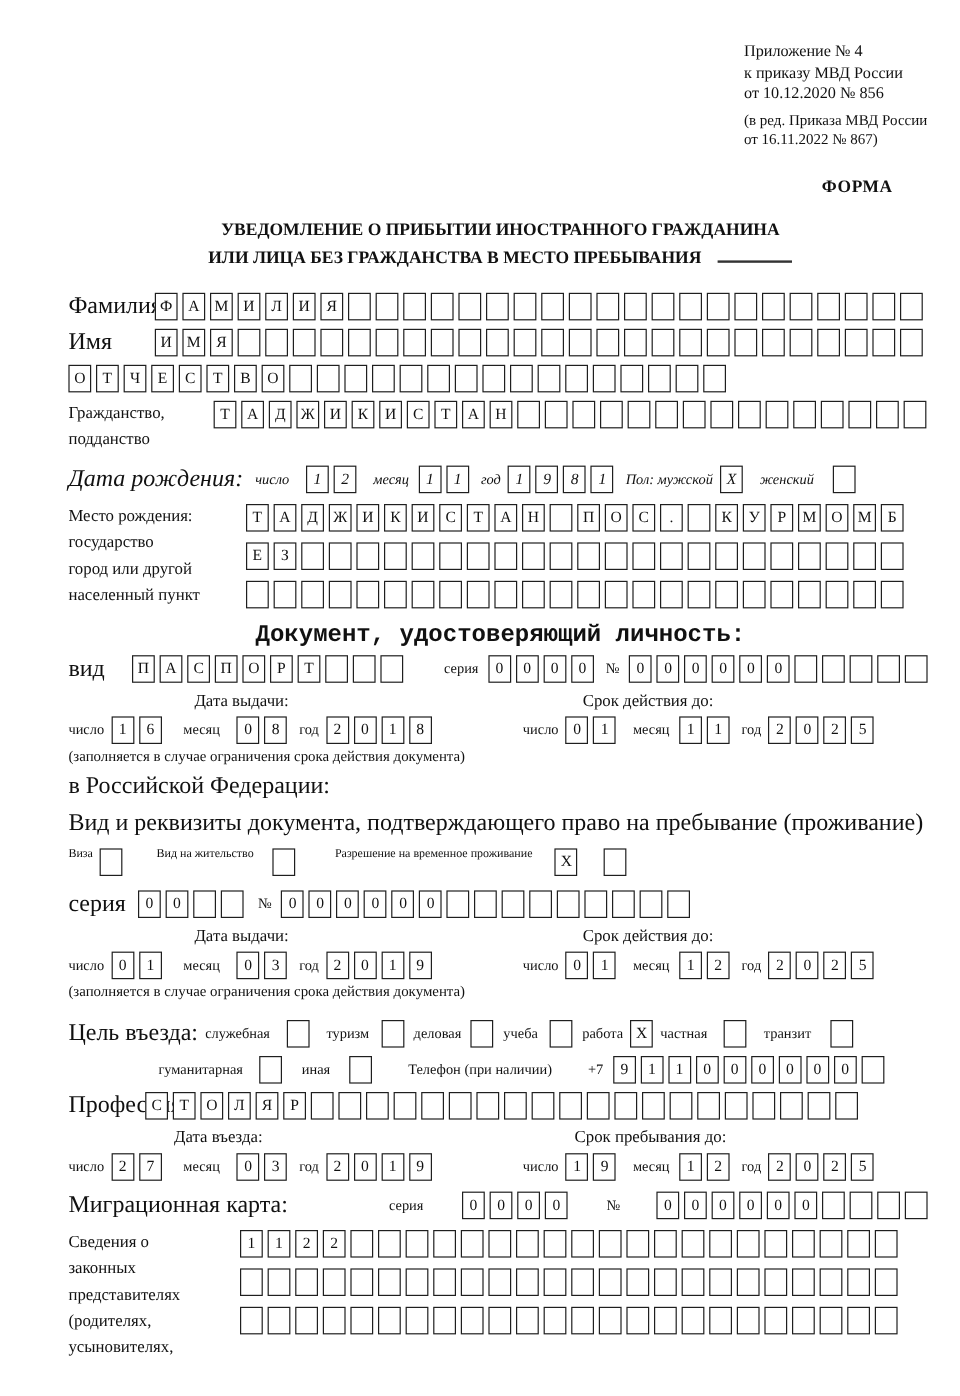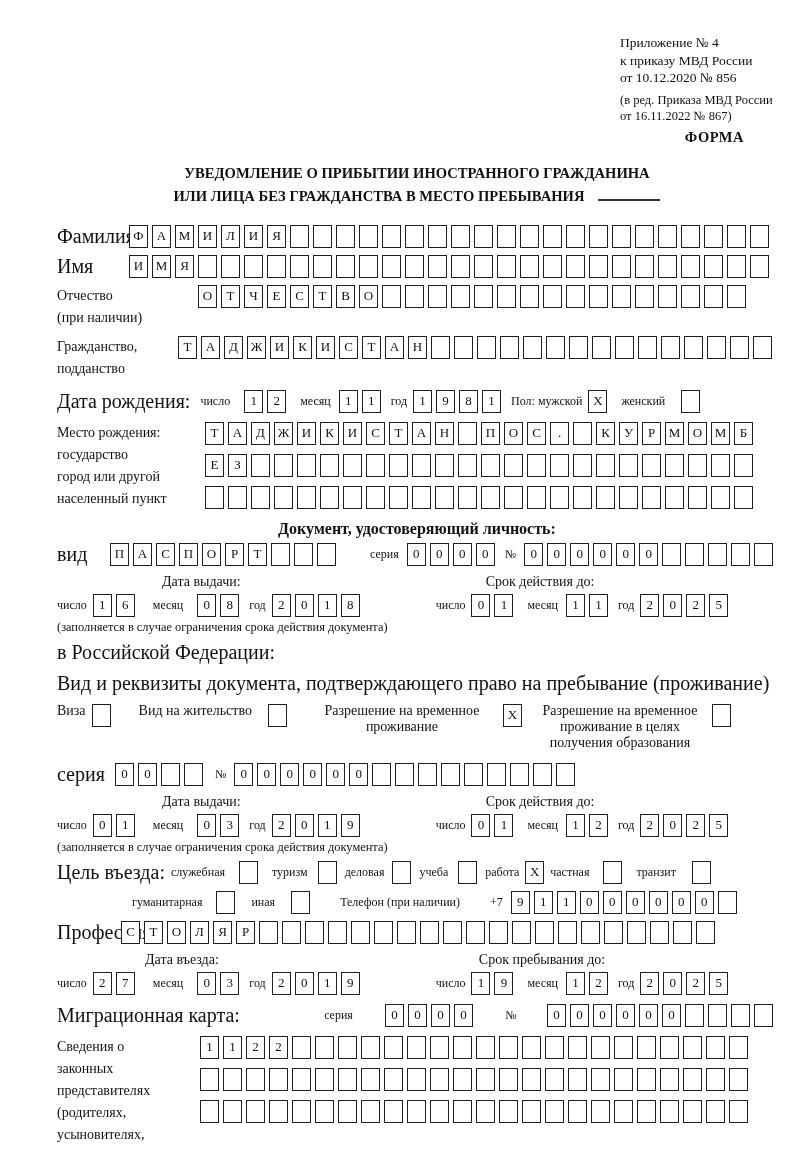--- a/index.html
+++ b/index.html
@@ -7,21 +7,21 @@
   body {
     width:800px; height:1163px; overflow:hidden;
     font-family:"Liberation Serif","DejaVu Serif",serif;
     color:#111;
   }
   .page { padding:34px 23px 0 57px; }
 
   
   .appendix { margin-left:563px; width:200px; font-size:13.5px; line-height:1.3; }
   .appendix .edition { font-size:12.5px; margin-top:5px; }
-  .forma { text-align:right; padding-right:33px; font-weight:bold; font-size:14.5px; margin-top:5px; letter-spacing:.5px; }
+  .forma { text-align:right; padding-right:33px; font-weight:bold; font-size:14.5px; margin-top:24px; letter-spacing:.5px; }
 
   
   .title { text-align:center; font-weight:bold; font-size:14.6px; margin-top:16px; line-height:1.55; }
   .blank-line { display:inline-block; width:62px; border-bottom:2px solid #333; height:12px; margin-left:14px; }
   .sec-head { font-weight:bold; font-size:14.2px; margin-top:22px; letter-spacing:.2px; }
 
   
   .cells { display:flex; flex-wrap:nowrap; flex:none; }
   .cell {
     display:inline-block; flex:none;
@@ -42,28 +42,28 @@
   .w-mesto { width:148px; }
   .w-vid { width:53px; }
   .w-prof { width:64px; }
   .w-reps { width:143px; }
 
   .dlab { font-size:12px; flex:none; }
   .gap6 { margin-left:6px; } .gap8 { margin-left:8px; } .gap10 { margin-left:10px; }
   .gap14 { margin-left:14px; } .gap16 { margin-left:16px; }
   .gap30 { margin-left:30px; }
 
-  .doc-head { text-align:center; font-weight:bold; font-size:16px; margin-top:10px; }
+  .doc-head { text-align:center; font-weight:bold; font-size:20px; margin-top:10px;font-family:Liberation Mono, monospace; }
 
   .date-heads { display:flex; font-size:14px; margin-top:8px; }
   .date-row { display:flex; align-items:center; margin-top:4px; }
   .small-note { font-size:12.4px; text-align:left; padding-right:3px; margin-top:3px; }
 
   .opt { display:flex; align-items:flex-start; flex:none; }
-  .opt .txt { font-size:14px; text-align:center; }
+  .opt .txt { font-size:10px; text-align:center; }
   .opt .cell { margin-top:1px; }
 
   .stack { display:flex; flex-direction:column; }
   .rowgap { margin-top:9px; }
 </style>
 </head>
 <body>
 
 <div class="page">
 
@@ -146,24 +146,20 @@
         <span class="cell"></span>
         <span class="cell"></span>
         <span class="cell"></span>
         <span class="cell"></span>
         <span class="cell"></span>
         <span class="cell"></span>
       </span>
   </div>
 
   <div class="frow-top">
-    <span class="lab2 w-otch stack">
-      <span>Отчество</span>
-      <span>(при наличии)</span>
-    </span>
     <span class="cells">
         <span class="cell">О</span>
         <span class="cell">Т</span>
         <span class="cell">Ч</span>
         <span class="cell">Е</span>
         <span class="cell">С</span>
         <span class="cell">Т</span>
         <span class="cell">В</span>
         <span class="cell">О</span>
         <span class="cell"></span>
@@ -213,21 +209,21 @@
         <span class="cell"></span>
         <span class="cell"></span>
         <span class="cell"></span>
         <span class="cell"></span>
         <span class="cell"></span>
         <span class="cell"></span>
         <span class="cell"></span>
       </span>
   </div>
 
-  <div class="frow" style="margin-top:10px;">
+  <div class="frow" style="margin-top:10px;font-style:italic;">
     <span class="lab">Дата рождения:</span>
     <span class="dlab gap10">число</span>
     <span class="cells gap14">
         <span class="cell">1</span>
         <span class="cell">2</span>
       </span>
     <span class="dlab gap10">месяц</span>
     <span class="cells gap8">
         <span class="cell">1</span>
         <span class="cell">1</span>
@@ -425,21 +421,20 @@
     </span>
     <span class="opt" style="margin-left:28px;">
       <span class="txt">Вид на жительство</span>
       <span class="cell cbox gap16"></span>
     </span>
     <span class="opt" style="margin-left:22px;">
       <span class="txt" style="width:186px;">Разрешение на временное проживание</span>
       <span class="cell cbox gap8">X</span>
     </span>
     <span class="opt" style="margin-left:14px;">
-      <span class="txt" style="width:168px;">Разрешение на временное проживание в целях получения образования</span>
       <span class="cell cbox gap8"></span>
     </span>
   </div>
 
   <div class="frow" style="margin-top:12px;">
     <span class="lab">серия</span>
     <span class="cells gap10">
         <span class="cell">0</span>
         <span class="cell">0</span>
         <span class="cell"></span>
@@ -500,21 +495,21 @@
     <span class="dlab gap6">год</span>
     <span class="cells gap6">
         <span class="cell">2</span>
         <span class="cell">0</span>
         <span class="cell">2</span>
         <span class="cell">5</span>
       </span>
   </div>
   <div class="small-note">(заполняется в случае ограничения срока действия документа)</div>
 
-  <div class="frow" style="margin-top:6px;">
+  <div class="frow" style="margin-top:16px;">
     <span class="lab">Цель въезда:</span>
     <span class="dlab gap6">служебная</span>
     <span class="cell cbox gap14"></span>
     <span class="dlab gap14">туризм</span>
     <span class="cell cbox gap10"></span>
     <span class="dlab gap8">деловая</span>
     <span class="cell cbox gap8"></span>
     <span class="dlab gap8">учеба</span>
     <span class="cell cbox gap10"></span>
     <span class="dlab gap8">работа</span>

